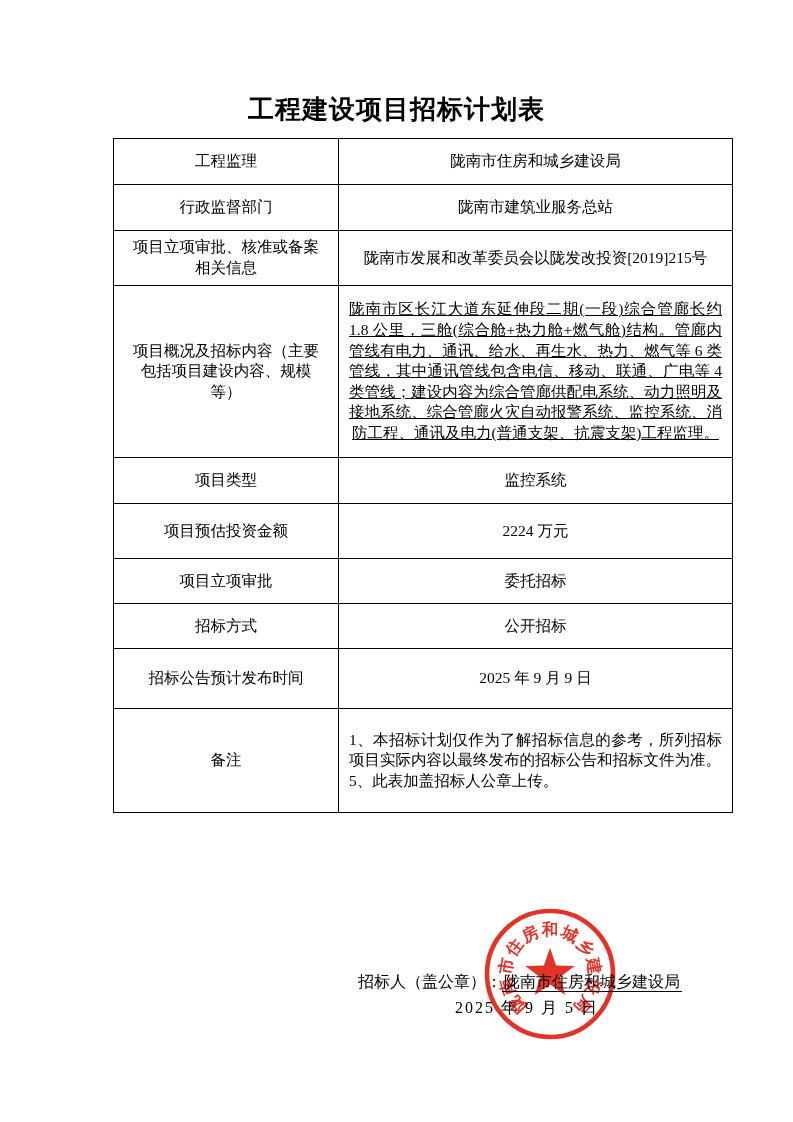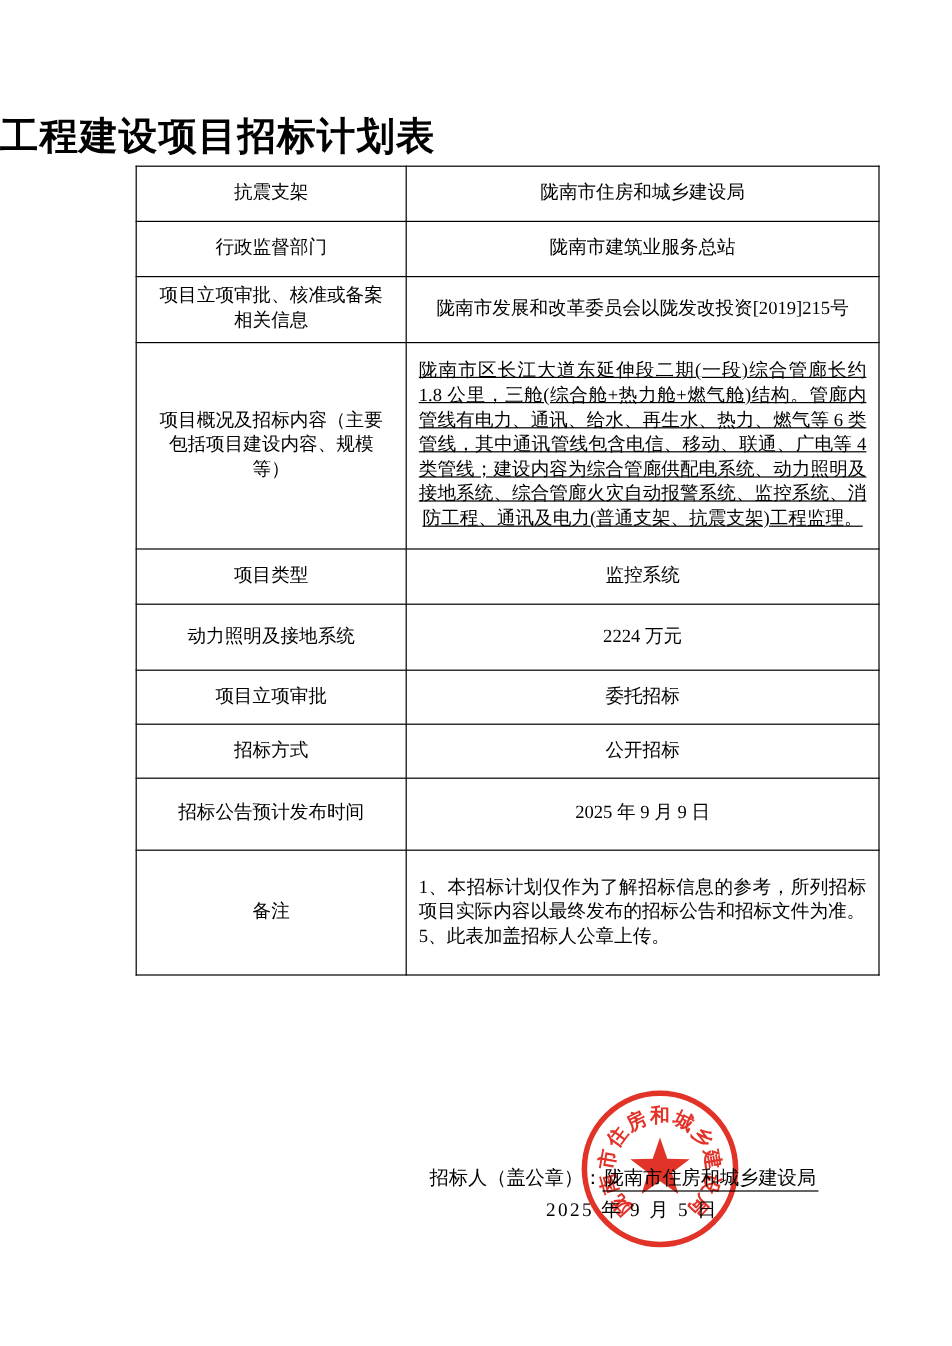--- a/index.html
+++ b/index.html
@@ -3,23 +3,23 @@
 <meta charset="utf-8">
 <style>
   html,body{margin:0;padding:0;}
   body{
     width:793px;height:1122px;position:relative;background:#ffffff;
     font-family:"Liberation Serif","DejaVu Serif",serif;color:#000;
     overflow:hidden;
   }
   .page{position:absolute;inset:0;}
   .doc-title{
-    position:absolute;top:92px;left:0;width:100%;
+    position:absolute;top:92px;left:0;width:100%;text-align:center;
     font-family:Liberation Mono, monospace;
-    font-size:32px;font-weight:700;letter-spacing:1px;
+    font-size:26px;font-weight:700;letter-spacing:1px;
   }
   table.main{
     position:absolute;left:113px;top:138px;width:569px;
     border-collapse:collapse;table-layout:fixed;
   }
   table.main td{
     border:1.6px solid #000;
     font-size:15.5px;line-height:1.33;
     vertical-align:middle;
   }
@@ -52,41 +52,41 @@
 </head>
 <body>
 
 <div class="page">
 
   <div class="doc-title">工程建设项目招标计划表</div>
 
   <table class="main">
     <tbody>
       <tr style="height:46px">
-        <td class="label-cell">抗震支架</td>
+        <td class="label-cell">工程监理</td>
         <td class="value-cell">陇南市住房和城乡建设局</td>
       </tr>
       <tr style="height:46px">
         <td class="label-cell">行政监督部门</td>
         <td class="value-cell">陇南市建筑业服务总站</td>
       </tr>
       <tr style="height:55px">
         <td class="label-cell">项目立项审批、核准或备案相关信息</td>
         <td class="value-cell">陇南市发展和改革委员会以陇发改投资[2019]215号</td>
       </tr>
       <tr style="height:172px">
         <td class="label-cell">项目概况及招标内容（主要包括项目建设内容、规模等）</td>
         <td class="value-cell long">陇南市区长江大道东延伸段二期(一段)综合管廊长约 1.8 公里，三舱(综合舱+热力舱+燃气舱)结构。管廊内管线有电力、通讯、给水、再生水、热力、燃气等 6 类管线，其中通讯管线包含电信、移动、联通、广电等 4 类管线；建设内容为综合管廊供配电系统、动力照明及接地系统、综合管廊火灾自动报警系统、监控系统、消防工程、通讯及电力(普通支架、抗震支架)工程监理。</td>
       </tr>
       <tr style="height:46px">
         <td class="label-cell">项目类型</td>
         <td class="value-cell">监控系统</td>
       </tr>
       <tr style="height:55px">
-        <td class="label-cell">动力照明及接地系统</td>
+        <td class="label-cell">项目预估投资金额</td>
         <td class="value-cell">2224 万元</td>
       </tr>
       <tr style="height:45px">
         <td class="label-cell">项目立项审批</td>
         <td class="value-cell">委托招标</td>
       </tr>
       <tr style="height:45px">
         <td class="label-cell">招标方式</td>
         <td class="value-cell">公开招标</td>
       </tr>

